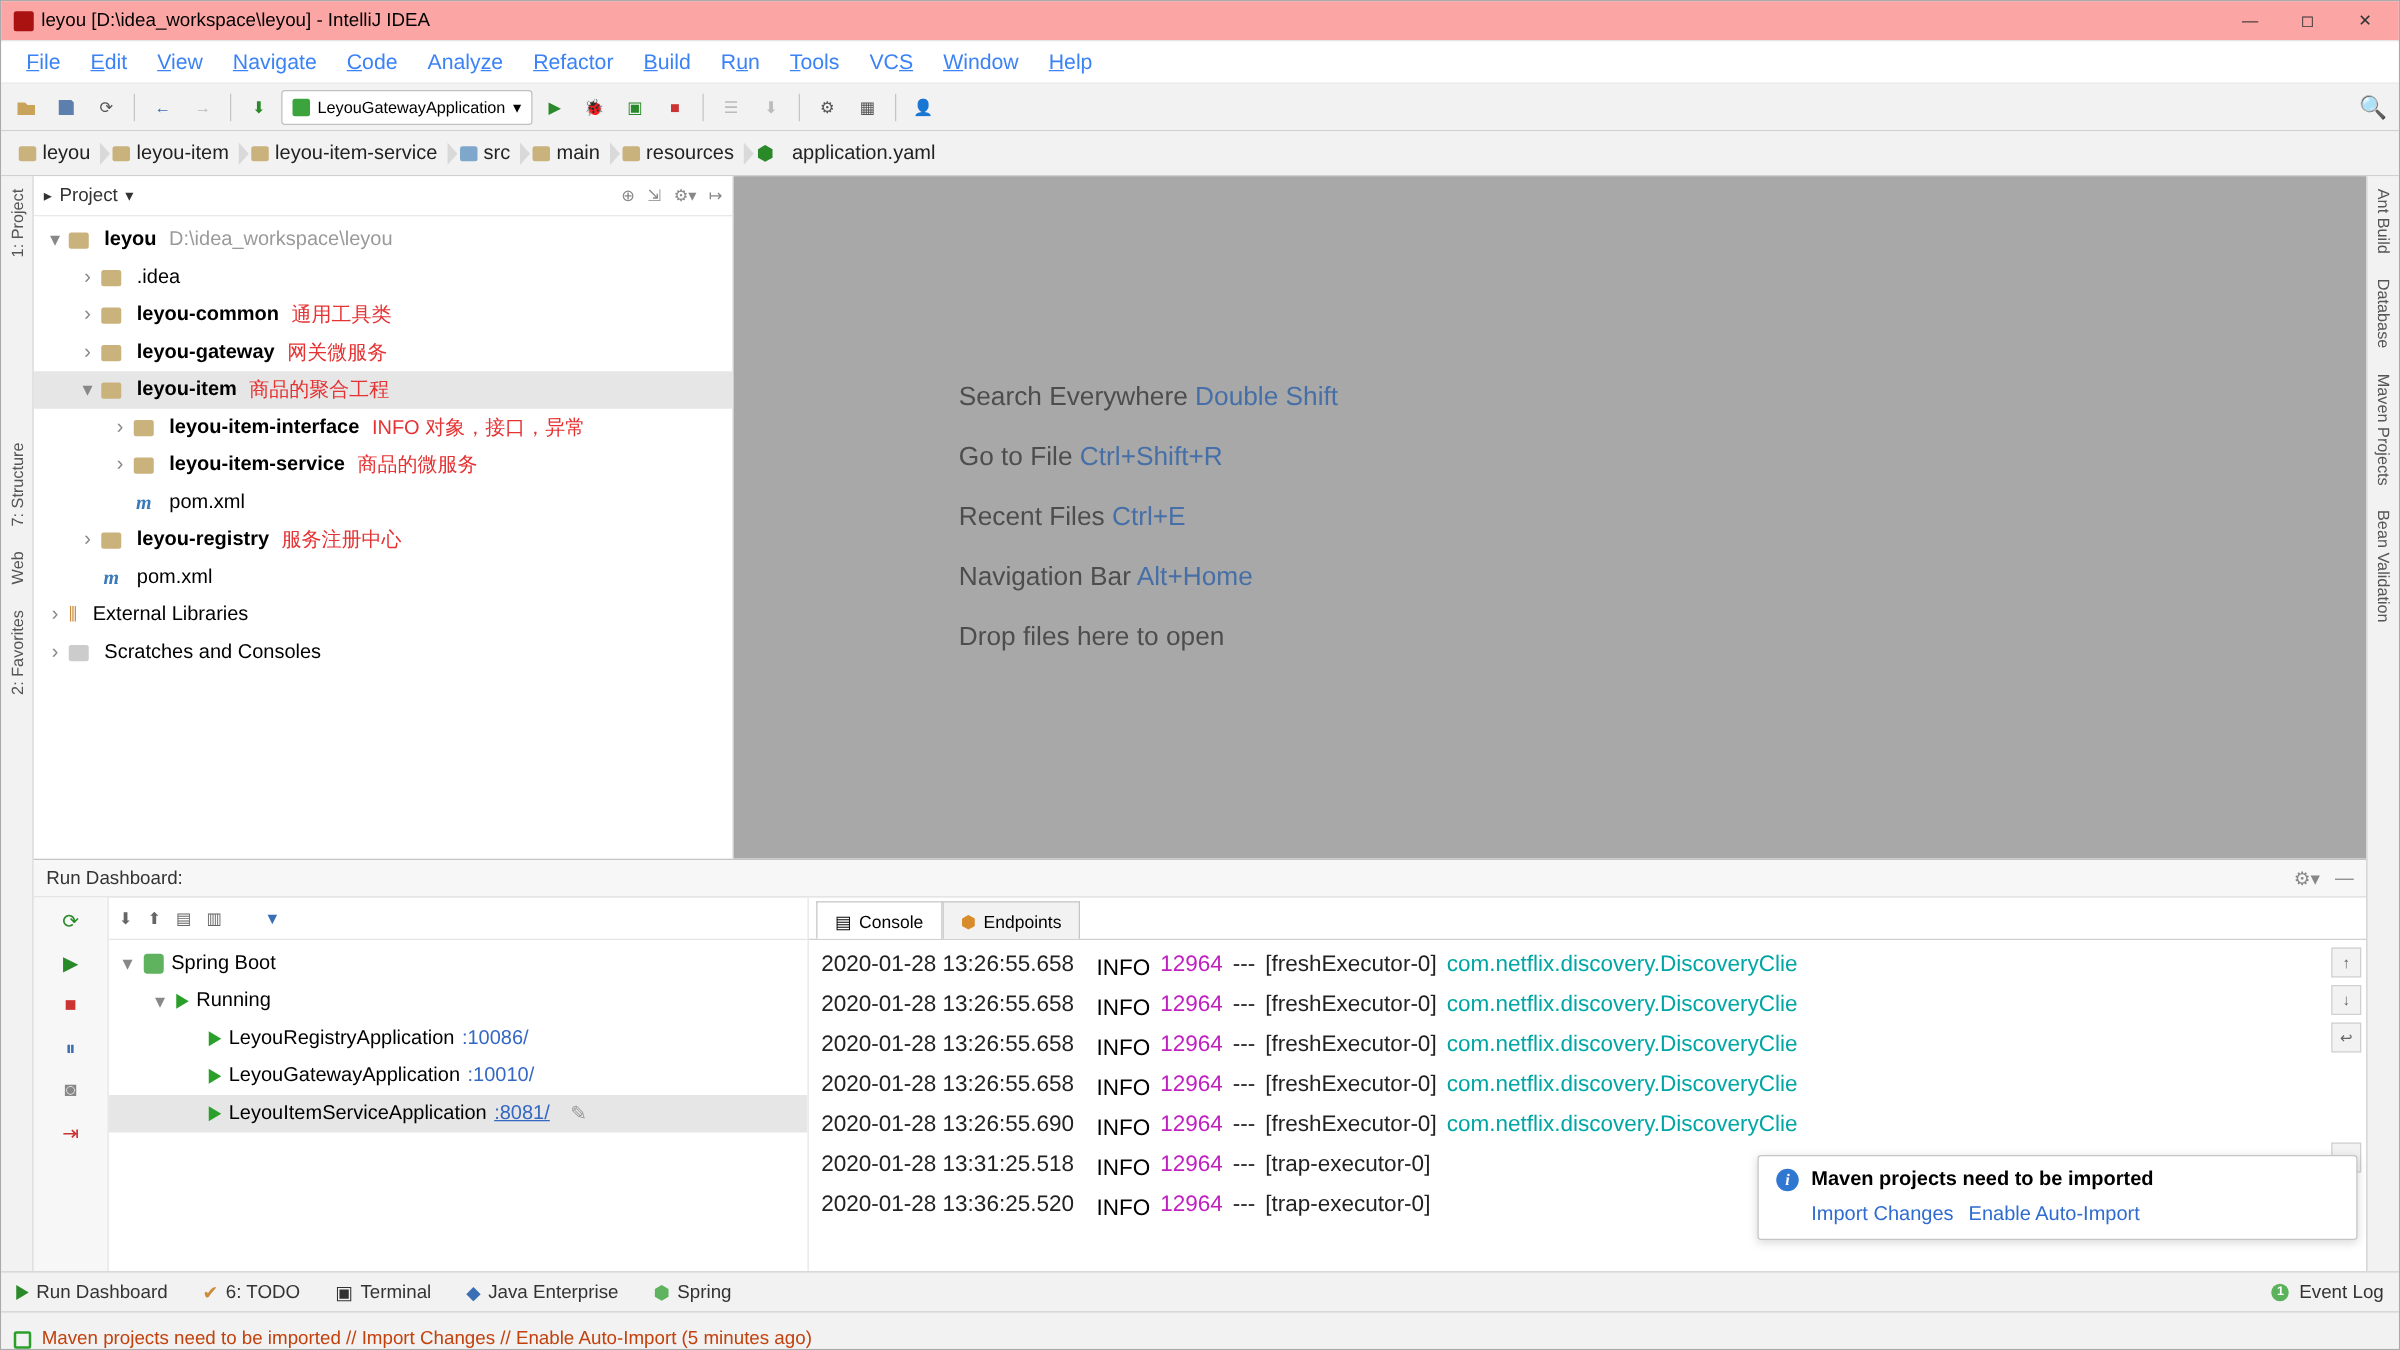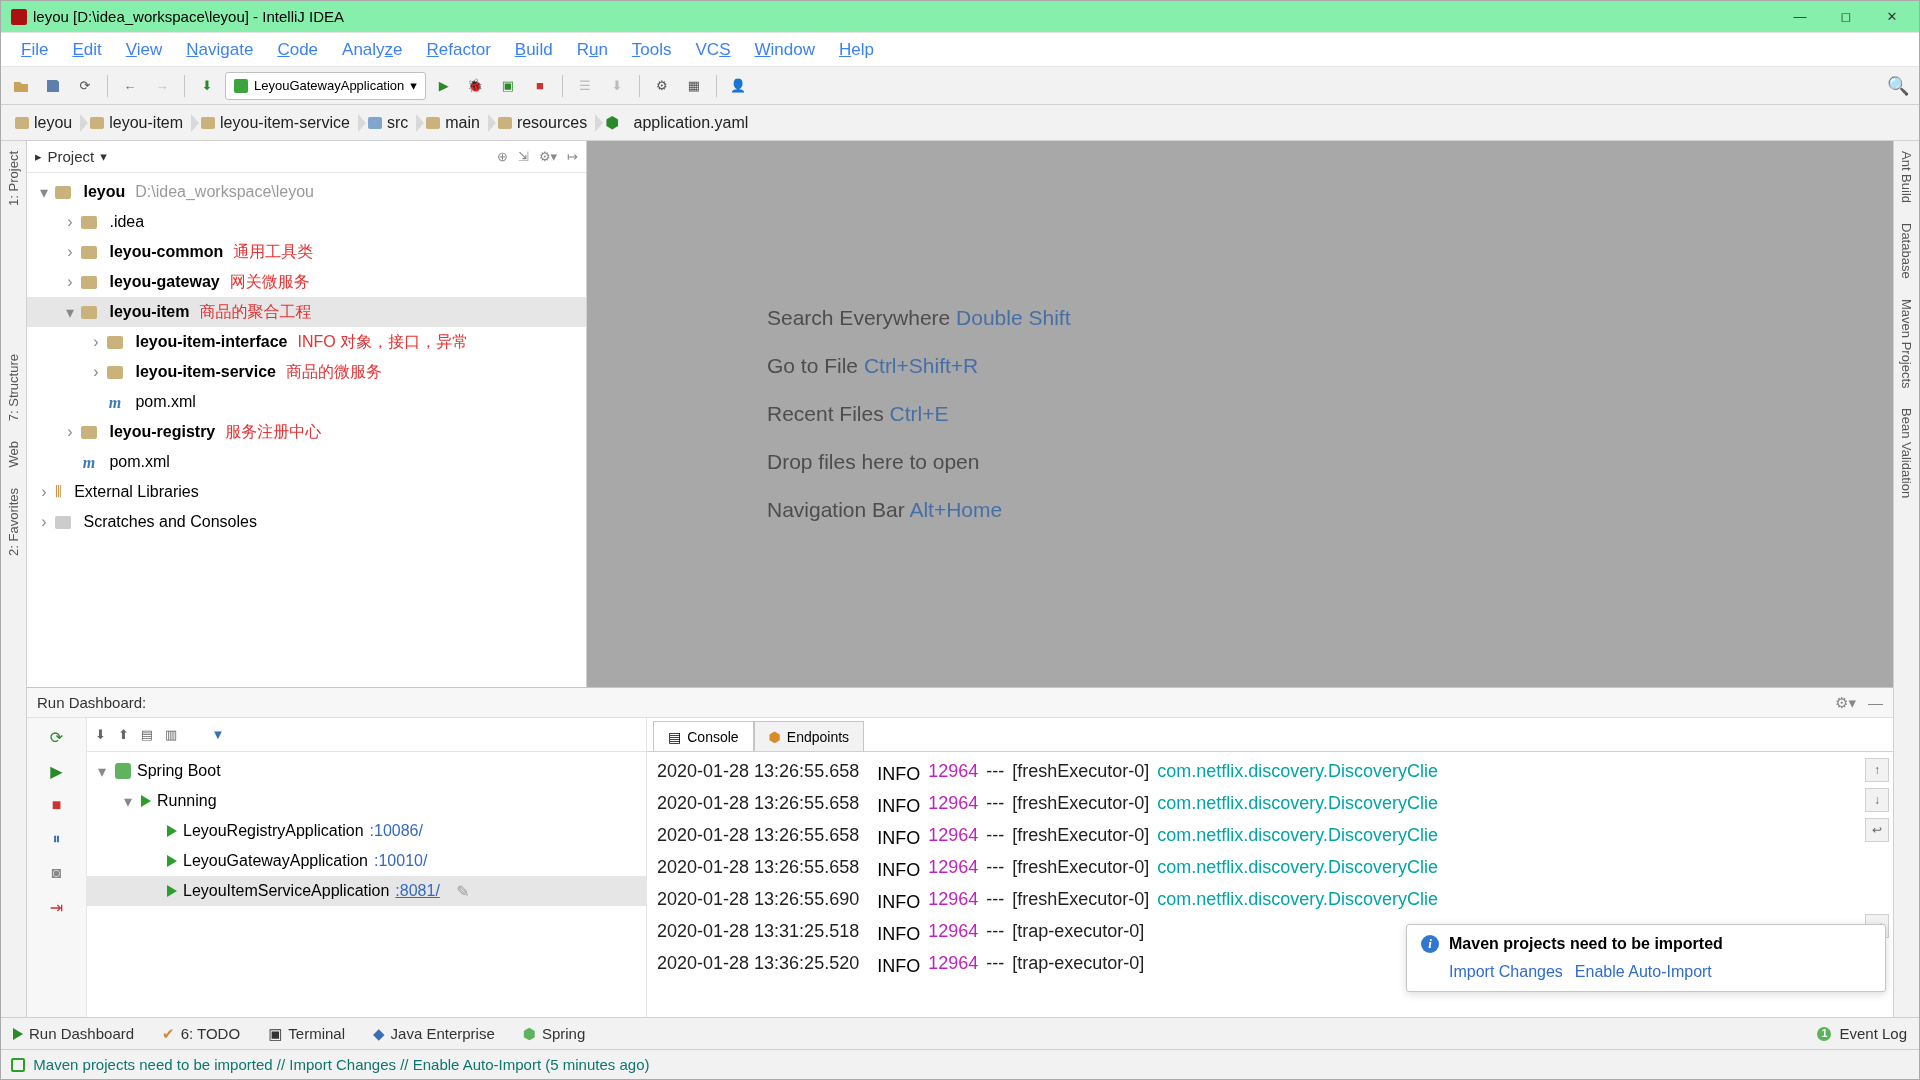--- a/index.html
+++ b/index.html
@@ -1,19 +1,19 @@
 <!DOCTYPE html>
 <html><head>
 <meta charset="utf-8">
 <style>
   html,body{margin:0;padding:0;font-family:"Segoe UI",Arial,sans-serif;font-size:13px;color:#000;height:100%;width:1920px;overflow:hidden;background:#fff}
   *{box-sizing:border-box}
   .window{display:flex;flex-direction:column;width:1920px;height:1080px;border:1px solid #aaa;background:#f2f2f2}
   
-  .titlebar{display:flex;align-items:center;height:32px;padding:0 4px;background:#86efac;border-bottom:1px solid #e5e5e5}
+  .titlebar{display:flex;align-items:center;height:32px;padding:0 4px;background:#fca5a5;border-bottom:1px solid #e5e5e5}
   .titlebar .appicon{width:16px;height:16px;background:#a11;margin:0 6px;border-radius:2px}
   .titlebar .title{flex:0 0 auto;font-size:15px}
   .titlebar .spacer{flex:1}
   .winbtn{width:46px;height:32px;display:flex;align-items:center;justify-content:center;color:#333}
   
   .menubar{display:flex;align-items:center;height:34px;padding:0 8px;background:#fff;border-bottom:1px solid #e5e5e5;font-size:17px;color:#3b82f6}
   .menubar .menuitem{padding:4px 12px}
   .menubar .underline{text-decoration:underline;text-decoration-thickness:1px}
   
   .toolbar{display:flex;align-items:center;height:38px;padding:0 6px;background:#f2f2f2;border-bottom:1px solid #d0d0d0;gap:4px}
@@ -82,21 +82,21 @@
   
   .notif{position:absolute;right:34px;bottom:88px;width:480px;background:#fff;border:1px solid #c5c5c5;border-radius:3px;box-shadow:0 2px 8px rgba(0,0,0,.15);padding:10px 14px}
   .notif .hd{display:flex;align-items:center;gap:10px;font-size:16px;font-weight:600}
   .notif .info-ic{width:18px;height:18px;border-radius:50%;background:#2f77d0;color:#fff;display:flex;align-items:center;justify-content:center;font-family:serif;font-style:italic;font-size:13px}
   .notif .links{display:flex;gap:12px;margin-top:10px;padding-left:28px}
   .notif .links span{color:#2f6bd0;font-size:16px}
   
   .bottombar1{height:32px;background:#f2f2f2;border-top:1px solid #d0d0d0;display:flex;align-items:center;padding:0 12px;gap:28px;font-size:15px;color:#333}
   .bottombar1 .item{display:flex;align-items:center;gap:6px}
   .bottombar1 .right{margin-left:auto;display:flex;align-items:center;gap:8px}
-  .statusbar{height:30px;background:#f2f2f2;border-top:1px solid #d0d0d0;display:flex;align-items:center;padding:0 10px;font-size:15px;color:#0f766e}
+  .statusbar{height:30px;background:#f2f2f2;border-top:1px solid #d0d0d0;display:flex;align-items:flex-end;padding:0 10px;font-size:15px;color:#c2410c}
   .green-sq{width:14px;height:14px;border:2px solid #2aa02a;border-radius:2px}
   .greendot{width:14px;height:14px;border-radius:50%;background:#5ab35a;display:flex;align-items:center;justify-content:center;color:#fff;font-size:10px;font-weight:bold}
   svg{display:block}
 </style>
 </head>
 <body>
 
 <div class="window">
 
   <div class="titlebar">
@@ -233,22 +233,22 @@
             <div class="node" style="padding-left:54px"><span class="micon">m</span>&nbsp;<span>pom.xml</span></div>
             <div class="node" style="padding-left:10px"><span class="twist">›</span><span style="color:#cc8b3a">⫴</span>&nbsp;<span>External Libraries</span></div>
             <div class="node" style="padding-left:10px"><span class="twist">›</span><span class="foldicon2" style="background:#ccc"></span>&nbsp;<span>Scratches and Consoles</span></div>
           </div>
         </div>
 
         <div class="editor">
           <div class="edline"><span>Search Everywhere </span><span class="kb">Double Shift</span></div>
           <div class="edline"><span>Go to File </span><span class="kb">Ctrl+Shift+R</span></div>
           <div class="edline"><span>Recent Files </span><span class="kb">Ctrl+E</span></div>
+          <div class="edline"><span>Navigation Bar </span><span class="kb">Alt+Home</span></div>
           <div class="edline"><span>Drop files here to open</span></div>
-          <div class="edline"><span>Navigation Bar </span><span class="kb">Alt+Home</span></div>
         </div>
       </div>
 
       <div class="rundash">
         <div class="rundash-header">
           <span>Run Dashboard:</span>
           <div class="right">
             <span>⚙▾</span>
             <span>—</span>
           </div>

